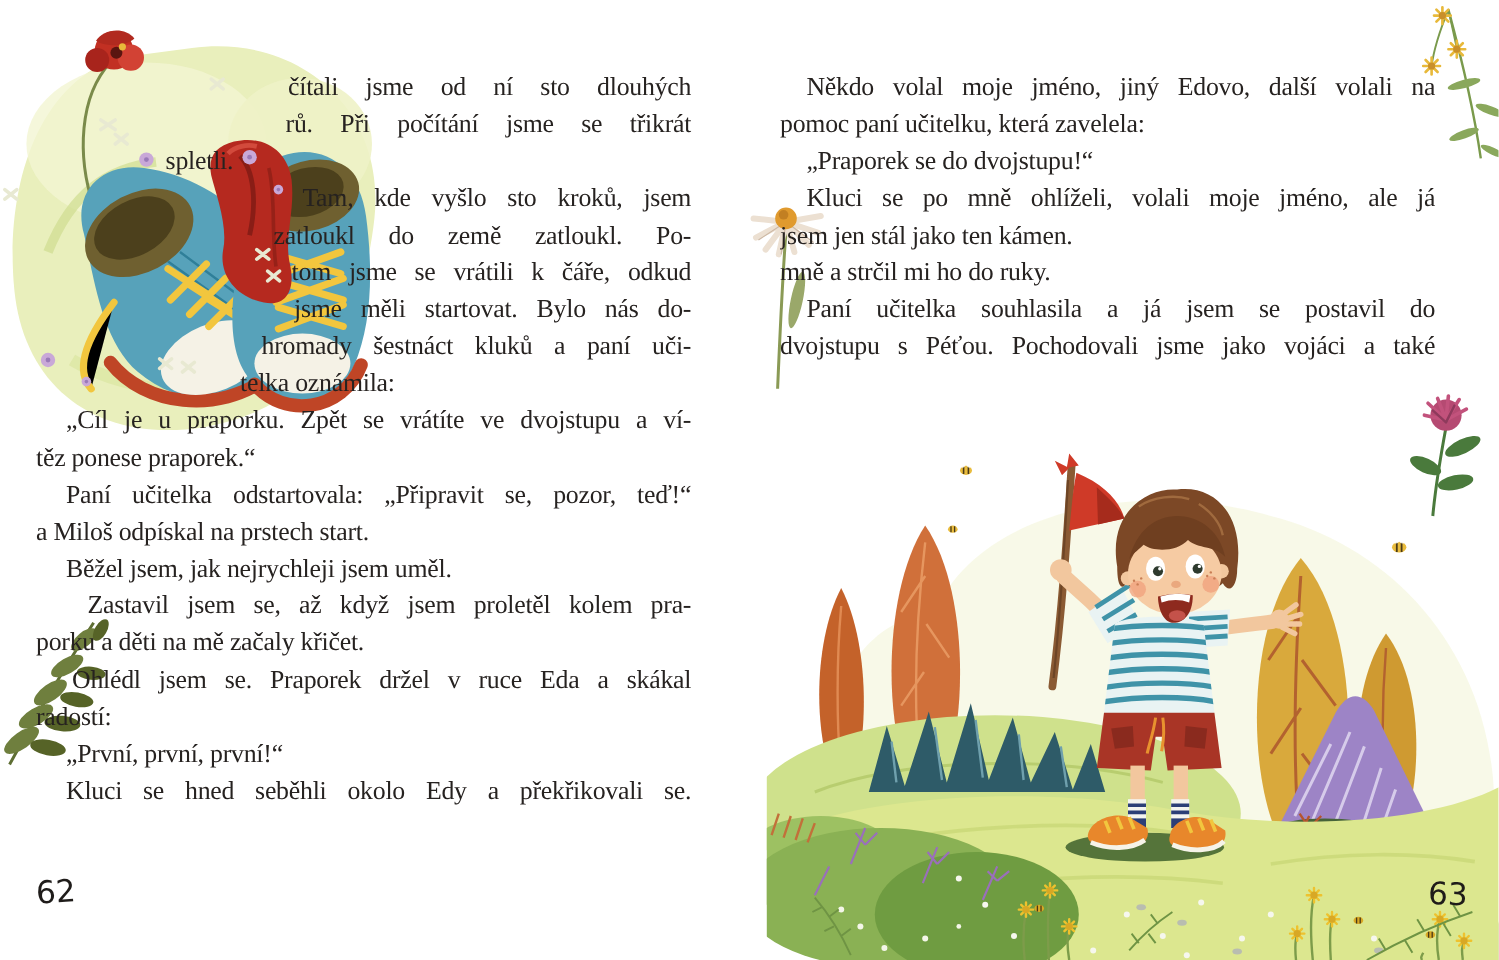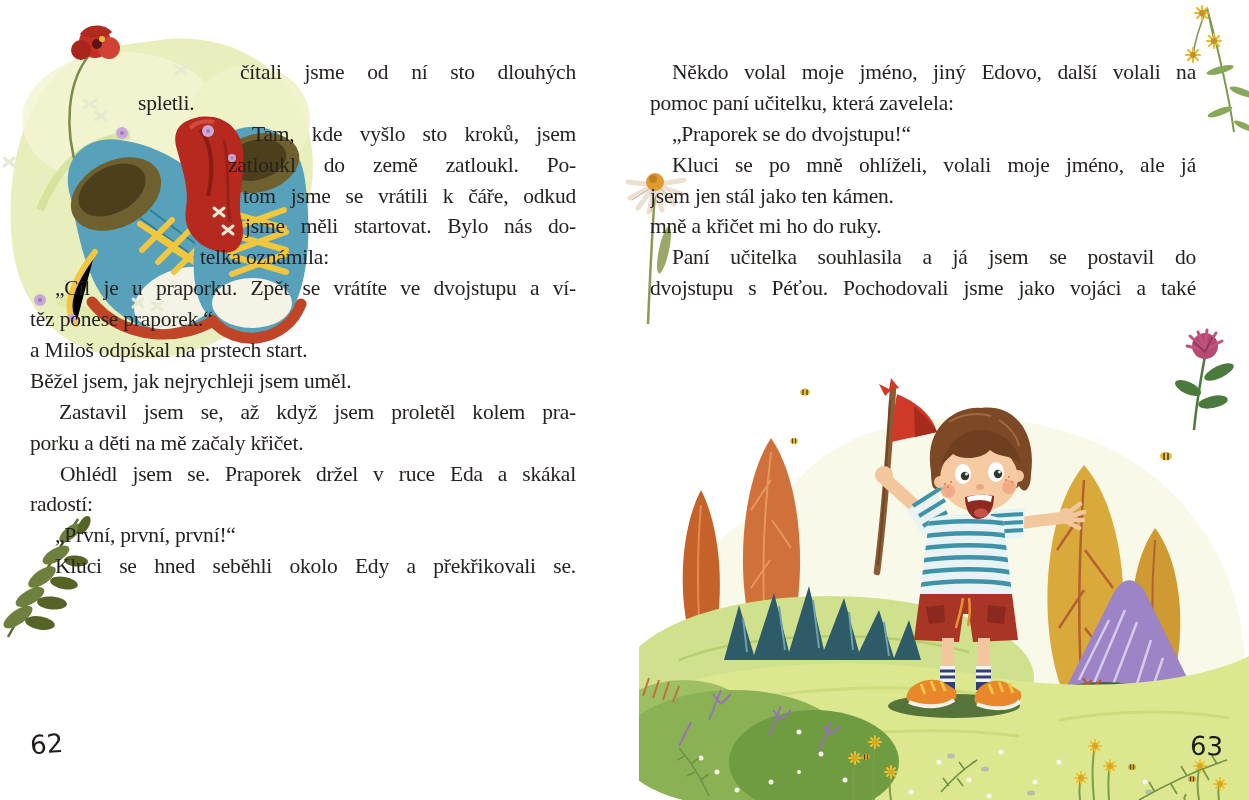--- a/index.html
+++ b/index.html
@@ -445,45 +445,48 @@
       </g>
       <g transform="translate(548,414)">
         <ellipse cx="5" cy="5" rx="4" ry="3" fill="#d8a825"></ellipse>
           <path d="M3.5,2.5 L3.5,7.5 M6.5,2.5 L6.5,7.5" stroke="#4a3a18" stroke-width="1.1"></path>
       </g>
     </g>
   </svg>
 
   <div id="left-text" class="textblock">
     <div class="ln j" style="margin-left:210px">čítali jsme od ní sto dlouhých</div>
+    <div class="ln j" style="margin-left:208px">rů. Při počítání jsme se třikrát</div>
     <div class="ln" style="margin-left:108px">spletli.</div>
     <div class="ln j" style="margin-left:222px">Tam, kde vyšlo sto kroků, jsem</div>
     <div class="ln j" style="margin-left:198px">zatloukl do země zatloukl. Po-</div>
     <div class="ln j" style="margin-left:213px">tom jsme se vrátili k čáře, odkud</div>
     <div class="ln j" style="margin-left:215px">jsme měli startovat. Bylo nás do-</div>
+    <div class="ln j" style="margin-left:188px">hromady šestnáct kluků a paní uči-</div>
     <div class="ln" style="margin-left:170px">telka oznámila:</div>
     <div class="ln j" style="margin-left:25px">„Cíl je u praporku. Zpět se vrátíte ve dvojstupu a ví-</div>
     <div class="ln">těz ponese praporek.“</div>
+    <div class="ln j" style="margin-left:25px">Paní učitelka odstartovala: „Připravit se, pozor, teď!“</div>
     <div class="ln">a Miloš odpískal na prstech start.</div>
-    <div class="ln" style="">Běžel jsem, jak nejrychleji jsem uměl.</div>
-    <div class="ln j" style="margin-left:29px">Zastavil jsem se, až když jsem proletěl kolem pra-</div>
+    <div class="ln" style="margin-left:25px">Běžel jsem, jak nejrychleji jsem uměl.</div>
+    <div class="ln j" style="margin-left:43px">Zastavil jsem se, až když jsem proletěl kolem pra-</div>
     <div class="ln">porku a děti na mě začaly křičet.</div>
     <div class="ln j" style="margin-left:30px">Ohlédl jsem se. Praporek držel v ruce Eda a skákal</div>
     <div class="ln">radostí:</div>
     <div class="ln" style="margin-left:25px">„První, první, první!“</div>
     <div class="ln j" style="margin-left:25px">Kluci se hned seběhli okolo Edy a překřikovali se.</div>
   </div>
 
   <div id="right-text" class="textblock">
     <div class="ln j" style="margin-left:22px">Někdo volal moje jméno, jiný Edovo, další volali na</div>
     <div class="ln">pomoc paní učitelku, která zavelela:</div>
     <div class="ln" style="margin-left:22px">„Praporek se do dvojstupu!“</div>
     <div class="ln j" style="margin-left:22px">Kluci se po mně ohlíželi, volali moje jméno, ale já</div>
     <div class="ln">jsem jen stál jako ten kámen.</div>
-    <div class="ln">mně a křičet mi ho do ruky.</div>
+    <div class="ln">mně a strčil mi ho do ruky.</div>
     <div class="ln j" style="margin-left:22px">Paní učitelka souhlasila a já jsem se postavil do</div>
     <div class="ln j">dvojstupu s Péťou. Pochodovali jsme jako vojáci a také</div>
   </div>
 
   <div id="pn-62" class="page-num">62</div>
   <div id="pn-63" class="page-num">63</div>
 
 </div>
 
 </body></html>

